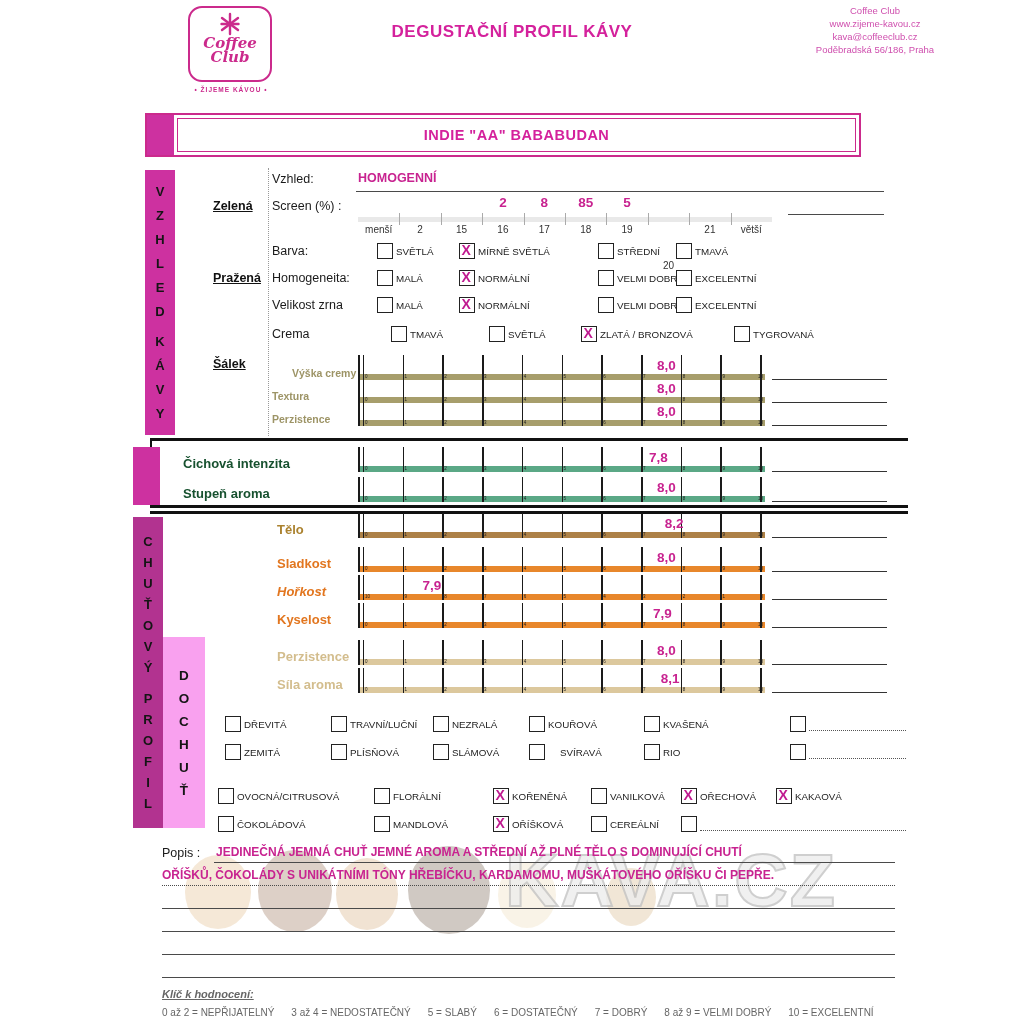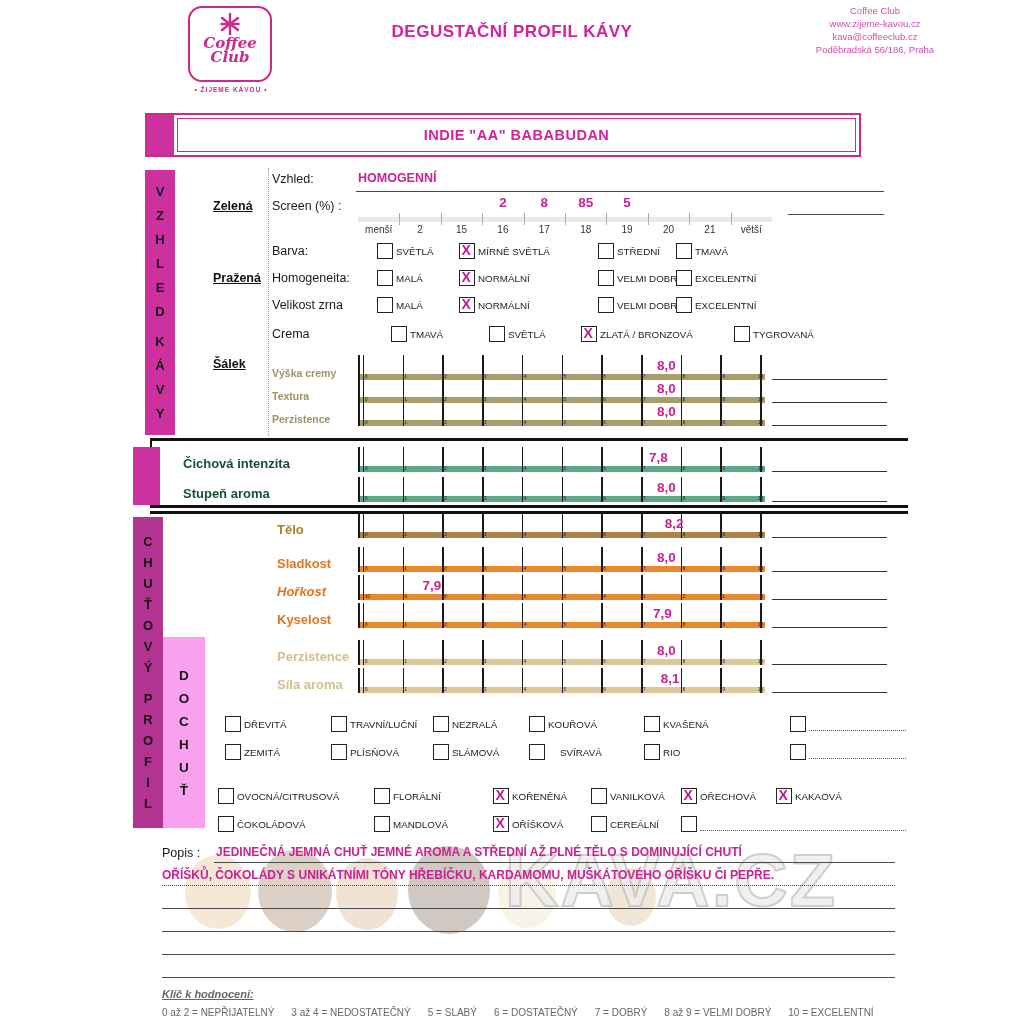--- a/index.html
+++ b/index.html
@@ -149,21 +149,21 @@
         <span class="scale-tick" style="left: 70%;"></span>
         <span class="scale-tick" style="left: 80%;"></span>
         <span class="scale-tick" style="left: 90%;"></span>
         <span class="scale-lab" style="left: 5%;">menší</span>
         <span class="scale-lab" style="left: 15%;">2</span>
         <span class="scale-lab" style="left: 25%;">15</span>
         <span class="scale-lab" style="left: 35%;">16</span>
         <span class="scale-lab" style="left: 45%;">17</span>
         <span class="scale-lab" style="left: 55%;">18</span>
         <span class="scale-lab" style="left: 65%;">19</span>
-        <span class="scale-lab" style="left: 75%;">20</span>
+        <span class="scale-lab" style="left: 75%; margin-top: 36px;">20</span>
         <span class="scale-lab" style="left: 85%;">21</span>
         <span class="scale-lab" style="left: 95%;">větší</span>
         <span class="scale-val" style="left: 35%;">2</span>
         <span class="scale-val" style="left: 45%;">8</span>
         <span class="scale-val" style="left: 55%;">85</span>
         <span class="scale-val" style="left: 65%;">5</span>
       </div>
     <div class="writeline" style="left:788px;top:200px;width:96px;height:14px;"></div>
 
     <div class="group-label" style="left:213px;top:271px;">Pražená</div>
@@ -248,21 +248,21 @@
           <span class="cb-label">ZLATÁ / BRONZOVÁ</span>
         </span>
         <span class="opt" style="left: 734px;">
           <span class="cb"></span>
           <span class="cb-label">TYGROVANÁ</span>
         </span>
       </div>
 
     <div class="group-label" style="left:213px;top:357px;">Šálek</div>
     <div class="srow salek" style="top:355px;">
-        <span class="sl-label" style="color: rgb(157, 148, 102);">Výška cremy</span>
+        <span class="sl-label" style="color: rgb(157, 148, 102); margin-left: 20px;">Výška cremy</span>
         <span class="sl-track">
           <span class="sl-bar" style="background: rgb(167, 158, 108);"></span>
           <span class="sl-tick" style="left: 0%;"></span>
           <span class="sl-tick" style="left: 1.2%;"></span>
           <span class="sl-num" style="left: calc(1.2% + 2px);">0</span>
           <span class="sl-tick" style="left: 10.96%;"></span>
           <span class="sl-num" style="left: calc(10.96% + 2px);">1</span>
           <span class="sl-tick" style="left: 20.72%;"></span>
           <span class="sl-num" style="left: calc(20.72% + 2px);">2</span>
           <span class="sl-tick" style="left: 30.48%;"></span>

